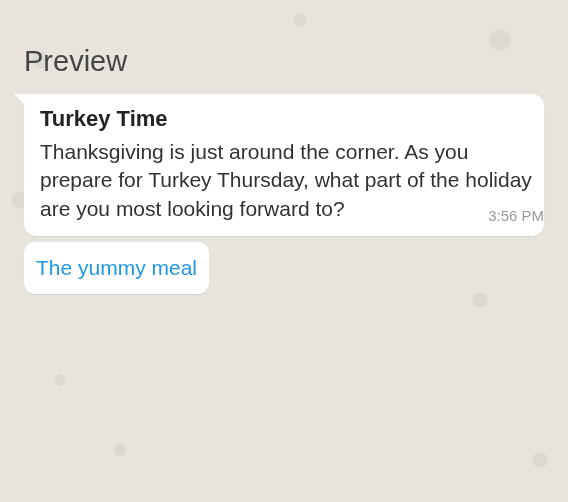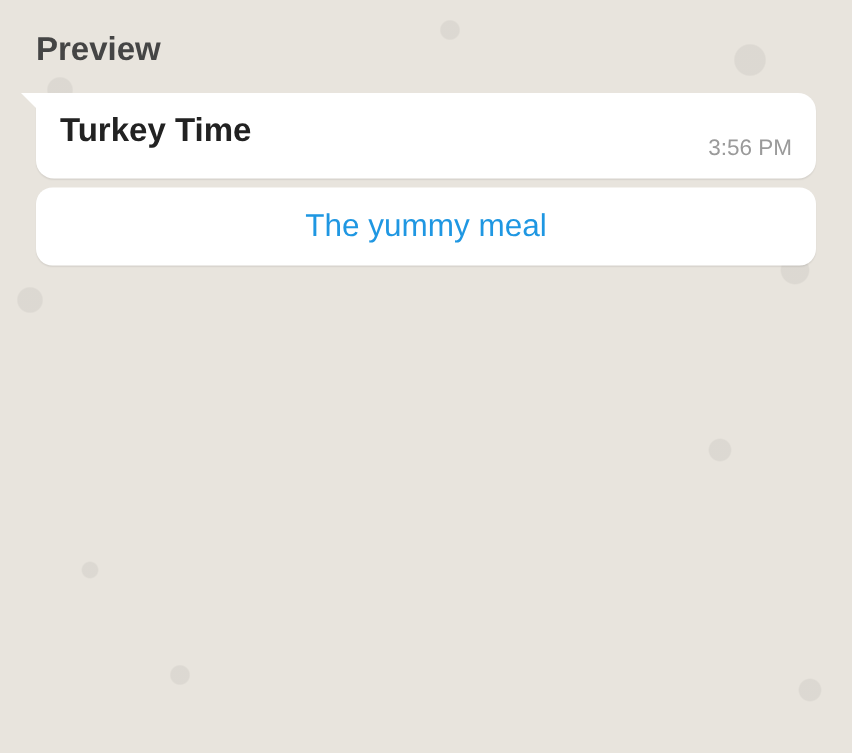--- a/index.html
+++ b/index.html
@@ -28,36 +28,37 @@
         radial-gradient(circle at 480px 300px, rgba(0,0,0,0.05) 7px, transparent 8px),
         radial-gradient(circle at 60px 380px, rgba(0,0,0,0.05) 5px, transparent 6px),
         radial-gradient(circle at 530px 180px, rgba(0,0,0,0.05) 9px, transparent 10px),
         radial-gradient(circle at 300px 20px, rgba(0,0,0,0.05) 6px, transparent 7px),
         radial-gradient(circle at 20px 200px, rgba(0,0,0,0.05) 8px, transparent 9px),
         radial-gradient(circle at 540px 460px, rgba(0,0,0,0.05) 7px, transparent 8px);
       pointer-events: none;
       z-index: 0;
     }
     .preview-label {
-      font-size: 22px;
-      font-weight: 700;
+      font-size: 29px;
+      font-weight: 400;
       color: #454545;
       margin-bottom: 16px;
       position: relative;
       z-index: 1;
+      margin-top: 25px;
     }
     .message-container {
       position: relative;
       z-index: 1;
     }
     .message-bubble {
       background-color: #ffffff;
       border-radius: 12px;
       border-top-left-radius: 2px;
-      padding: 12px 16px 12px 16px;
+      padding: 12px 0 12px 16px;
       position: relative;
       box-shadow: 0 1px 1px rgba(0,0,0,0.08);
     }
     .message-bubble::before {
       content: "";
       position: absolute;
       top: 0;
       left: -10px;
       width: 0;
       height: 0;
@@ -80,21 +81,21 @@
     .message-time {
       font-size: 15px;
       color: #9a9a9a;
       text-align: right;
       margin-top: -16px;
       padding-top: 0;
     }
     .options {
       margin-top: 6px;
       display: flex;
-      flex-direction: column;
+      flex-direction: row;
       gap: 5px;
     }
     .option-button {
       background-color: #ffffff;
       border: none;
       border-radius: 11px;
       padding: 14px 12px;
       font-size: 21px;
       color: #1f97e2;
       text-align: center;
@@ -104,19 +105,20 @@
     }
   </style>
 </head>
 <body>
 
 <div class="preview-label">Preview</div>
 
 <div class="message-container">
   <div class="message-bubble">
     <div class="message-title">Turkey Time</div>
+    <div class="message-body">Thanksgiving is just around the corner. As you prepare for Turkey Thursday, what part of the holiday are you most looking forward to?</div>
     <div class="message-time">3:56 PM</div>
   </div>
 
   <div class="options">
     <button class="option-button">The yummy meal</button>
   </div>
 </div>
 
 </body></html>

